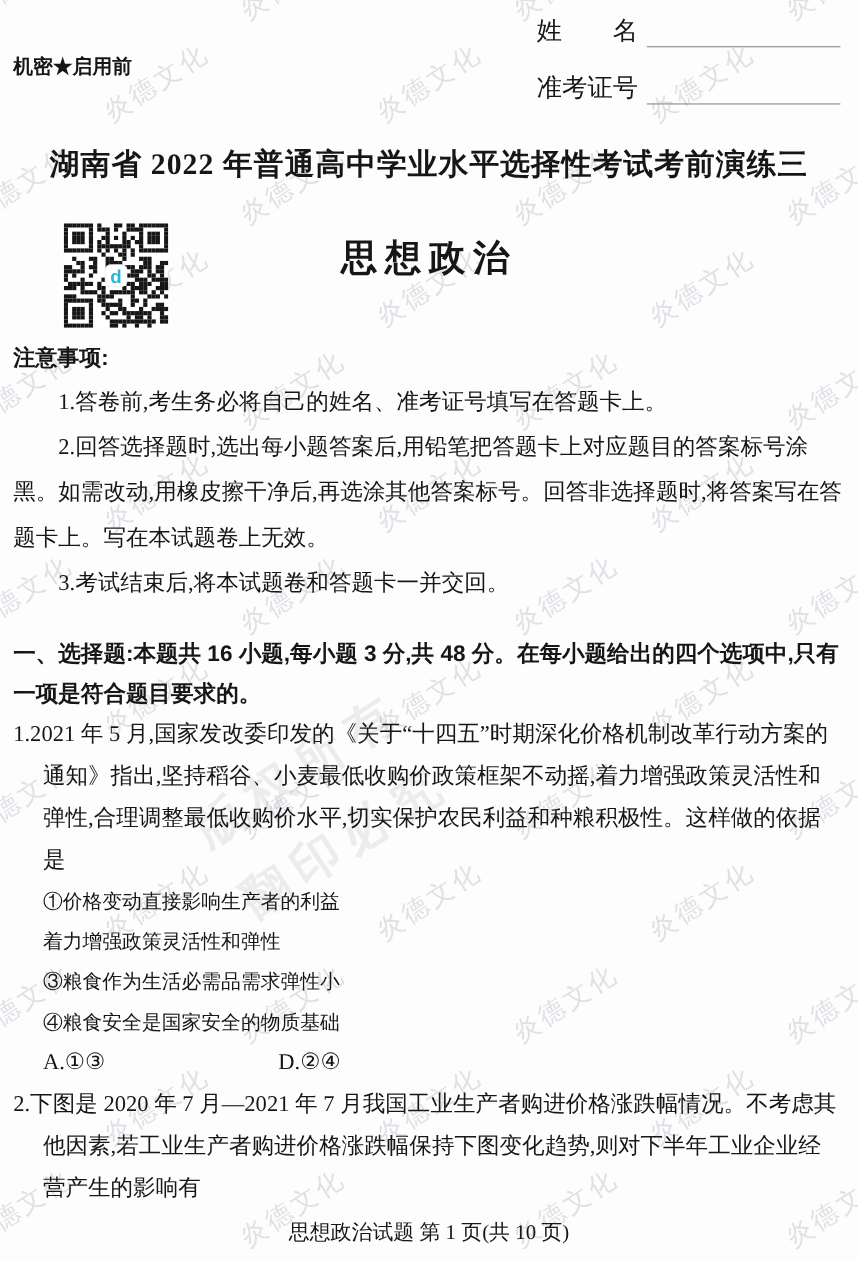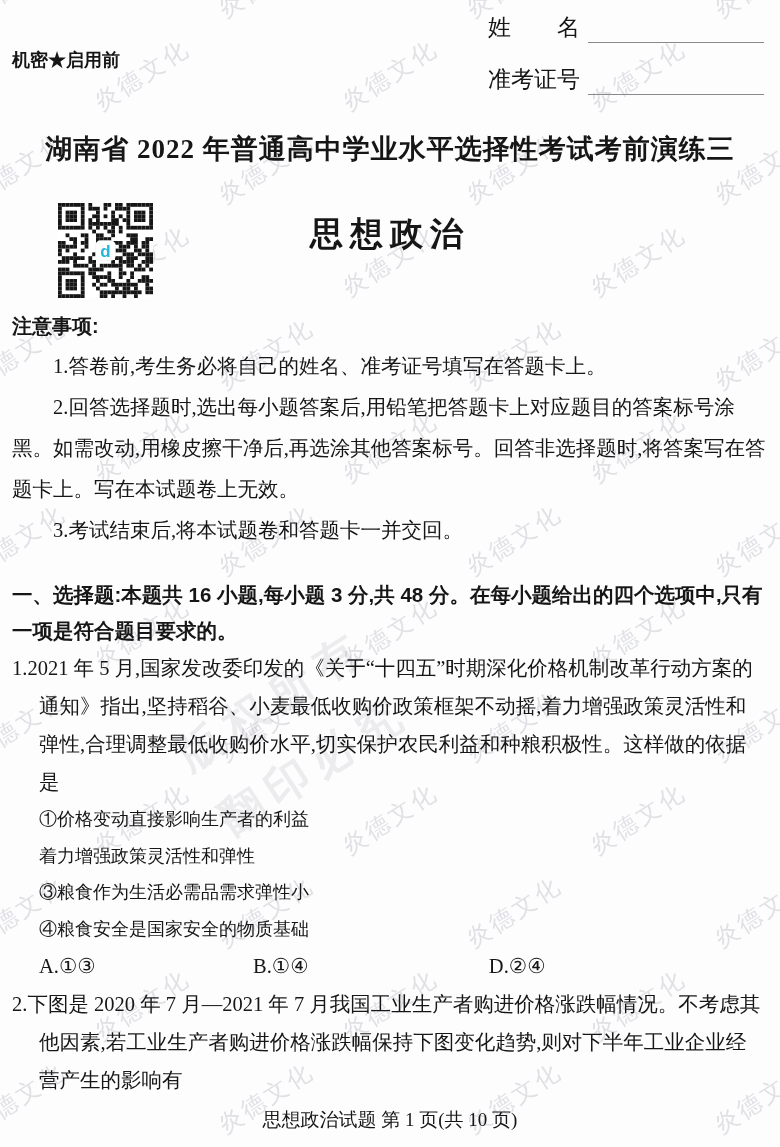--- a/index.html
+++ b/index.html
@@ -458,21 +458,20 @@
       <p class="sec-heading">一、选择题:本题共 16 小题,每小题 3 分,共 48 分。在每小题给出的四个选项中,只有一项是符合题目要求的。</p>
 
       <div>
         <p class="stem"><span>1.</span><span>2021 年 5 月,国家发改委印发的《关于“十四五”时期深化价格机制改革行动方案的通知》指出,坚持稻谷、小麦最低收购价政策框架不动摇,着力增强政策灵活性和弹性,合理调整最低收购价水平,切实保护农民利益和种粮积极性。这样做的依据是</span></p>
         <div class="subopt">①价格变动直接影响生产者的利益</div>
         <div class="subopt">着力增强政策灵活性和弹性</div>
         <div class="subopt">③粮食作为生活必需品需求弹性小</div>
         <div class="subopt">④粮食安全是国家安全的物质基础</div>
         <div class="choices">
           <span class="ch1">A.①③</span>
-          <span class="ch2">B.①④</span>
           <span class="ch4">D.②④</span>
         </div>
       </div>
 
       <div class="q2">
         <p class="stem"><span>2.</span><span>下图是 2020 年 7 月—2021 年 7 月我国工业生产者购进价格涨跌幅情况。不考虑其他因素,若工业生产者购进价格涨跌幅保持下图变化趋势,则对下半年工业企业经营产生的影响有</span></p>
       </div>
 
     </div>
 

